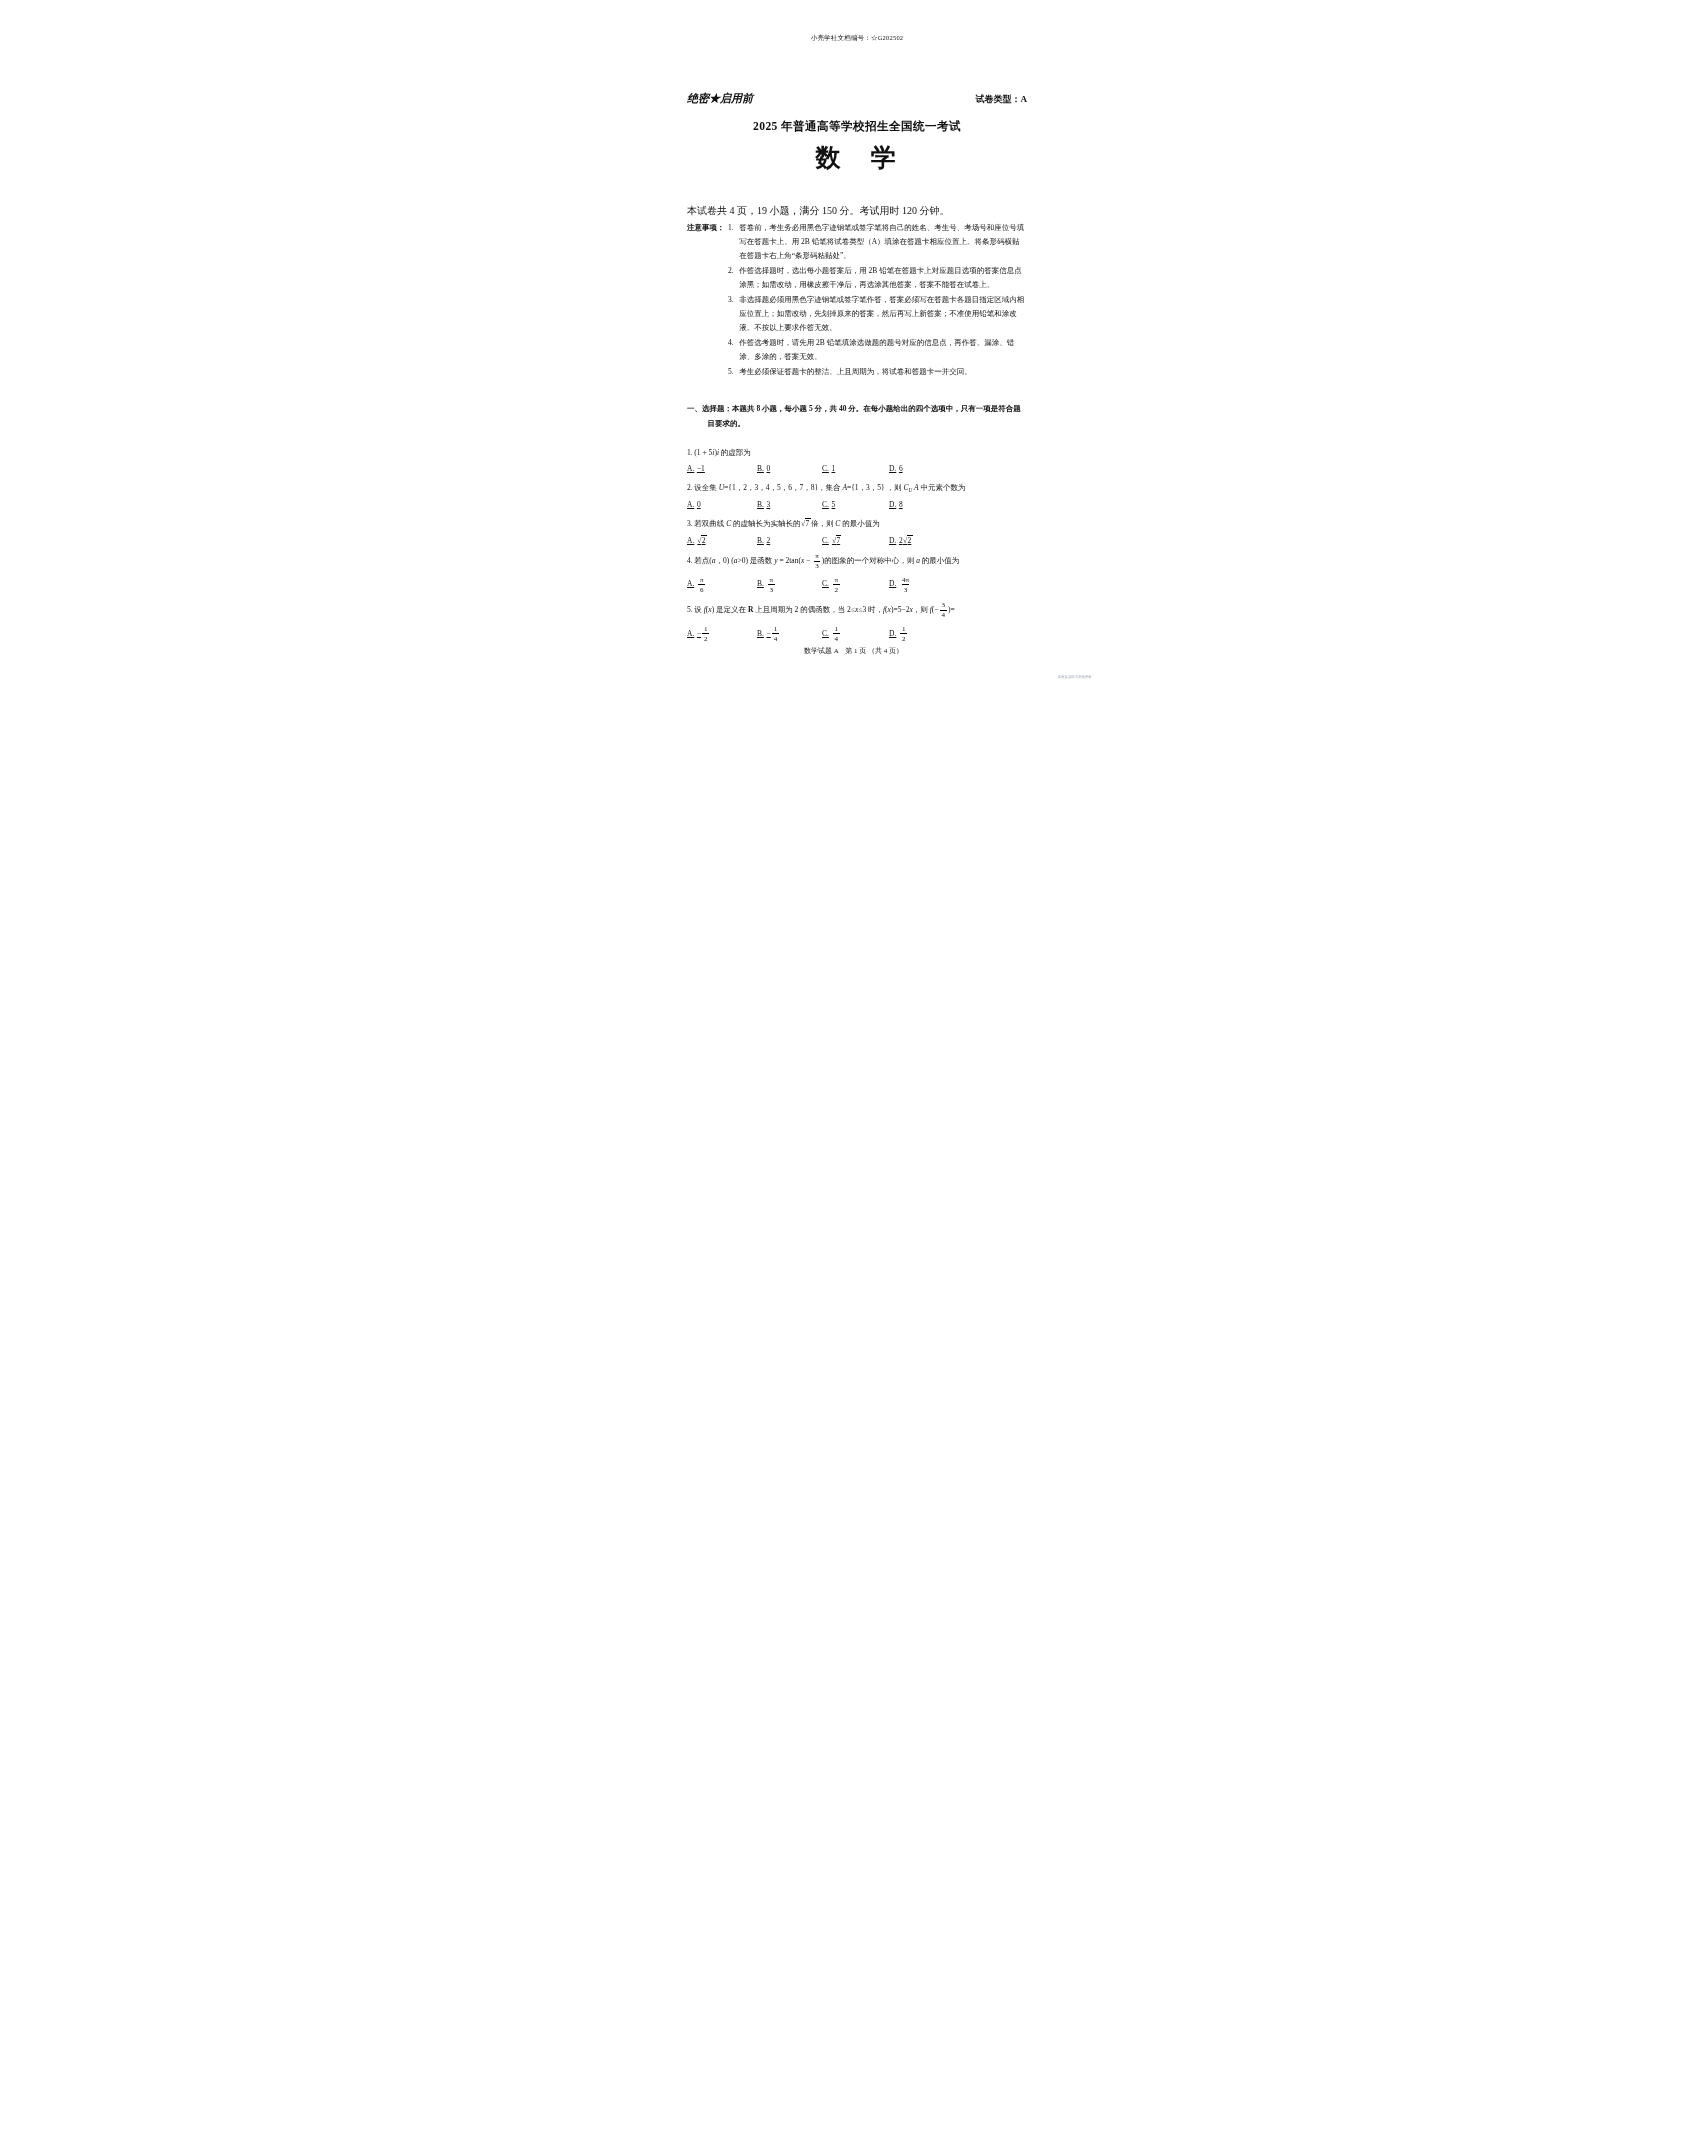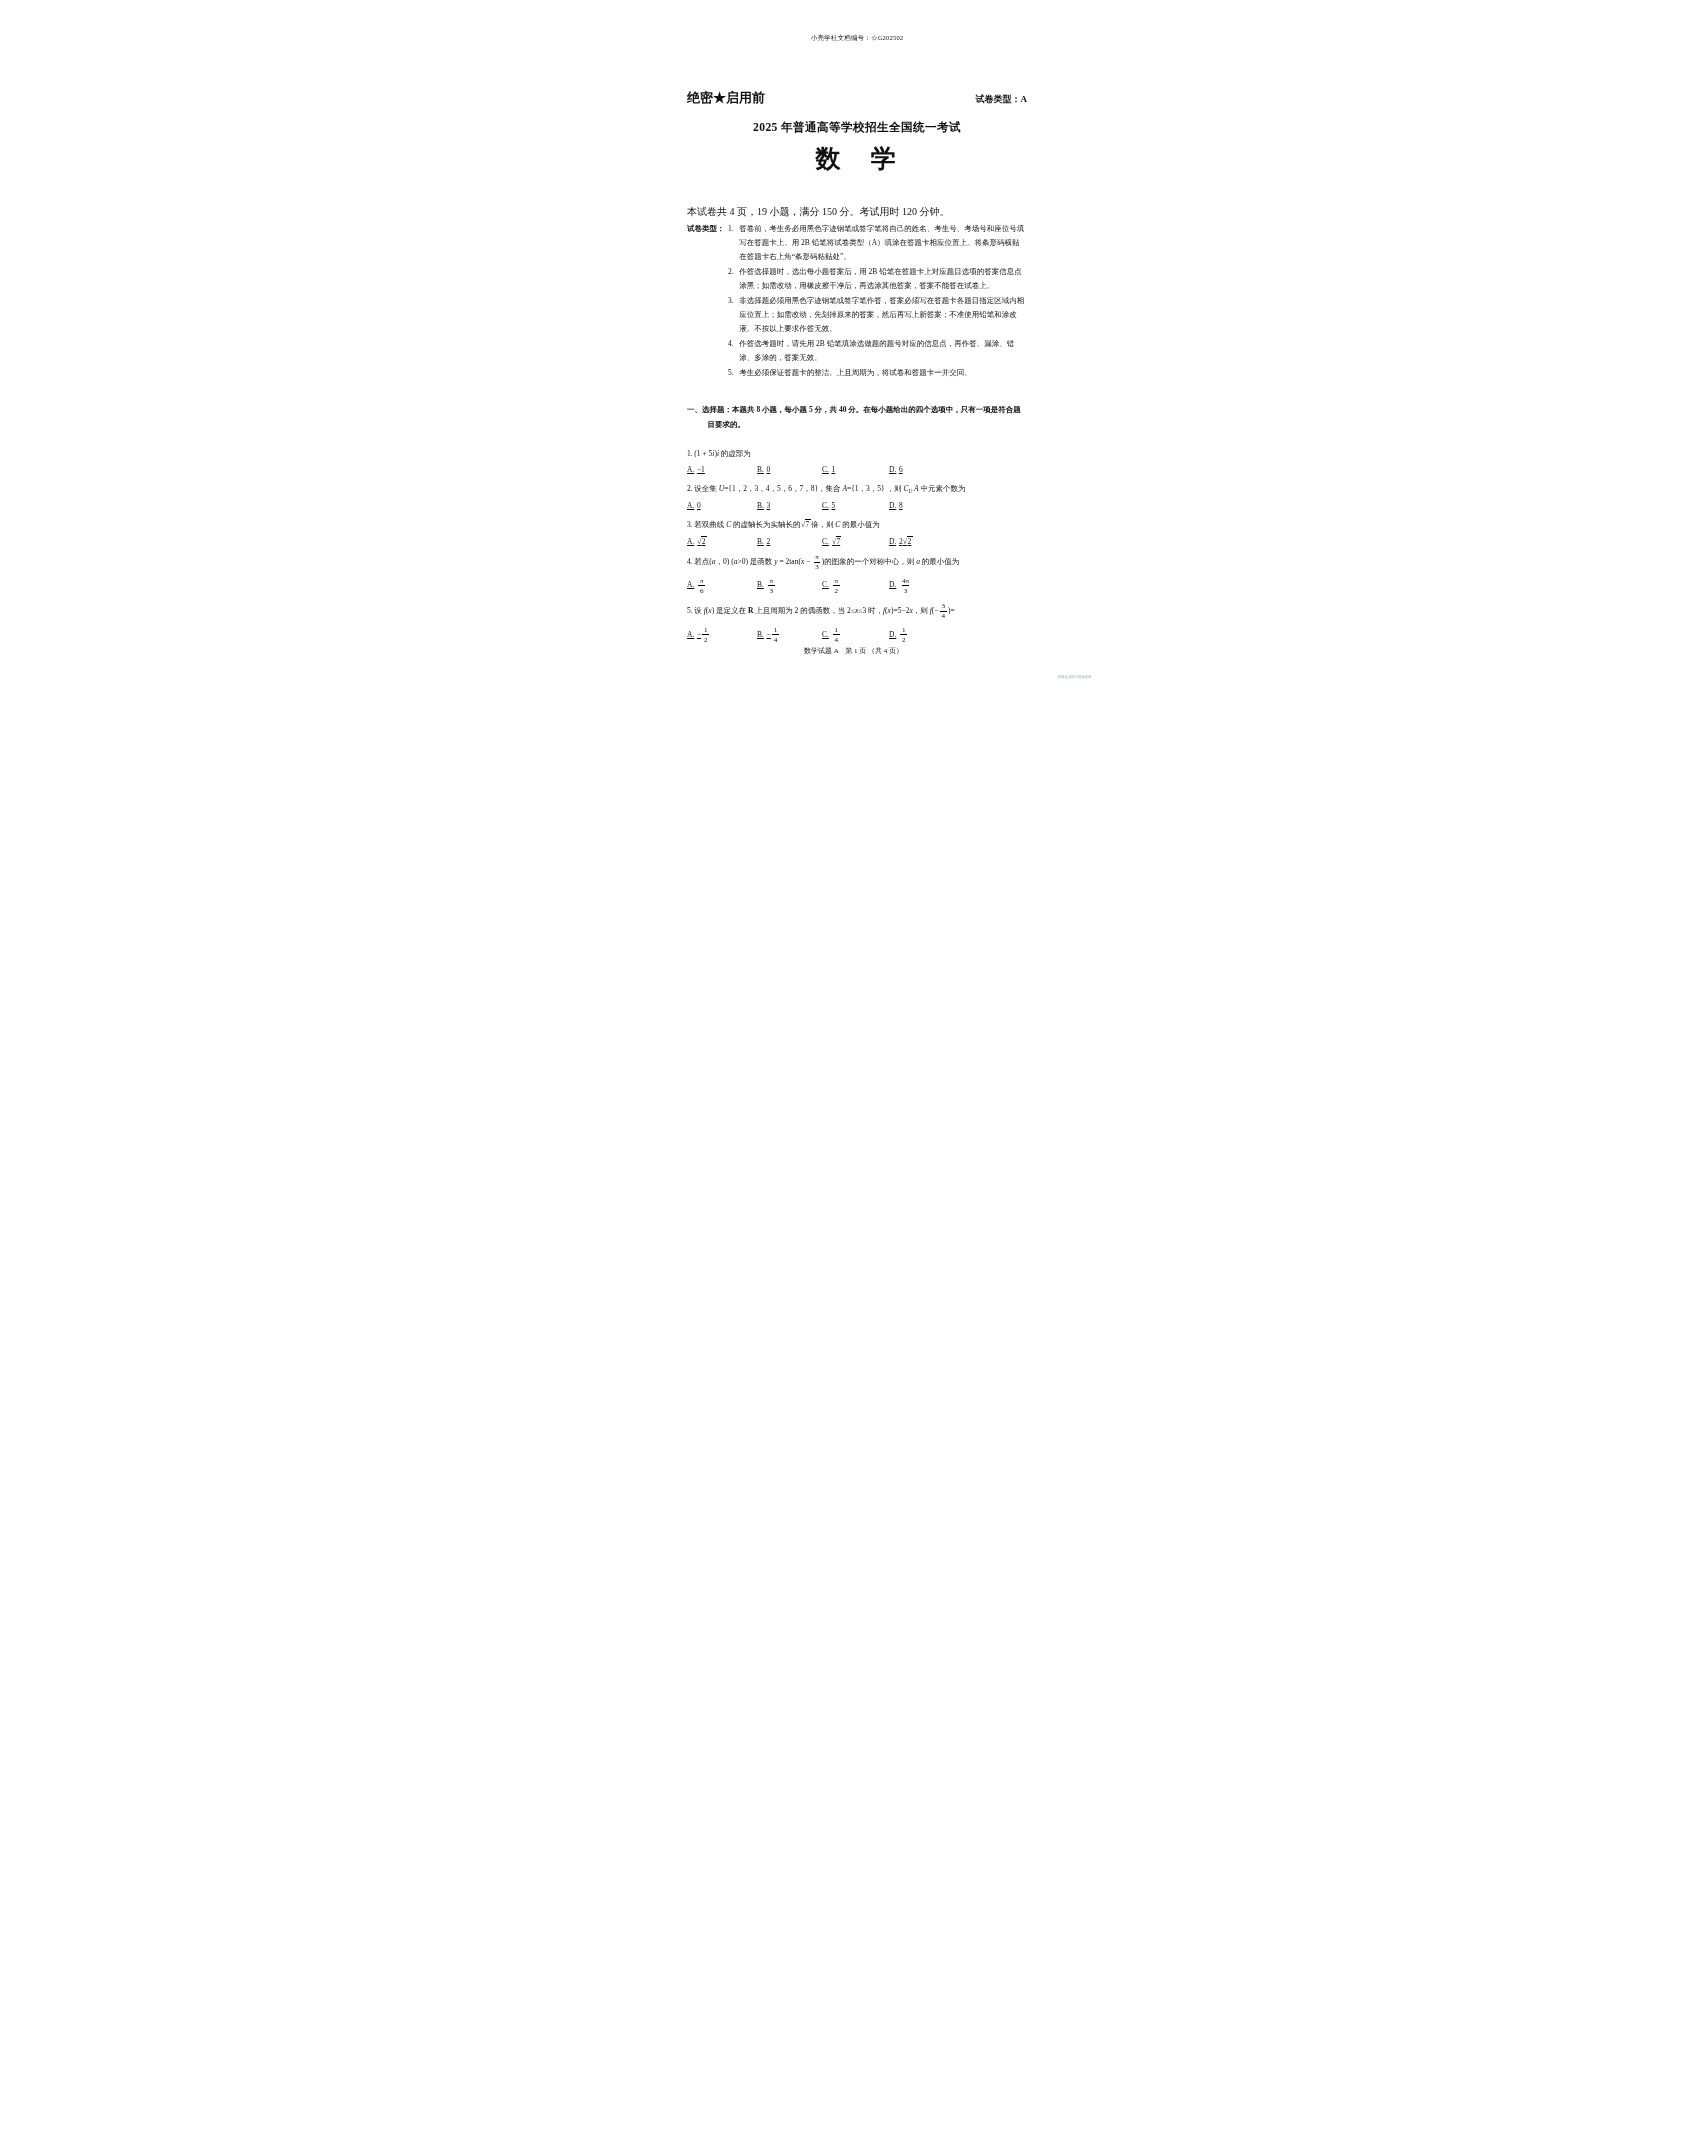--- a/index.html
+++ b/index.html
@@ -23,21 +23,21 @@
     text-align:center;
     font-size:6.5px;
     letter-spacing:0.2px;
   }
   .top-row{
     display:flex;
     justify-content:space-between;
     align-items:baseline;
     margin-top:19px;
   }
-  .secrecy{font-size:13px;font-weight:bold;}
+  .secrecy{font-size:11px;font-weight:bold;font-style:italic;}
   .paper-type{font-size:9px;font-weight:bold;margin-top:31px;}
   .exam-title{
     margin:13px 0 0 0;
     text-align:center;
     font-size:11.6px;
     font-weight:bold;
     letter-spacing:0.4px;
   }
   .subject-title{
     margin:6.9px 0 0 0;
@@ -139,21 +139,21 @@
     <span class="secrecy">绝密★启用前</span>
     <span class="paper-type">试卷类型：A</span>
   </div>
 
   <h1 class="exam-title">2025 年普通高等学校招生全国统一考试</h1>
   <h2 class="subject-title">数　学</h2>
 
   <p class="intro">本试卷共 4 页，19 小题，满分 150 分。考试用时 120 分钟。</p>
 
   <div class="notice">
-    <span class="notice-label">试卷类型：</span>
+    <span class="notice-label">注意事项：</span>
     <div class="notice-list" id="notice-items">
         <div class="notice-item"><span class="n-no">1.</span><span>答卷前，考生务必用黑色字迹钢笔或签字笔将自己的姓名、考生号、考场号和座位号填写在答题卡上。用 2B 铅笔将试卷类型（A）填涂在答题卡相应位置上。将条形码横贴在答题卡右上角“条形码粘贴处”。</span></div>
         <div class="notice-item"><span class="n-no">2.</span><span>作答选择题时，选出每小题答案后，用 2B 铅笔在答题卡上对应题目选项的答案信息点涂黑；如需改动，用橡皮擦干净后，再选涂其他答案，答案不能答在试卷上。</span></div>
         <div class="notice-item"><span class="n-no">3.</span><span>非选择题必须用黑色字迹钢笔或签字笔作答，答案必须写在答题卡各题目指定区域内相应位置上；如需改动，先划掉原来的答案，然后再写上新答案；不准使用铅笔和涂改液。不按以上要求作答无效。</span></div>
         <div class="notice-item"><span class="n-no">4.</span><span>作答选考题时，请先用 2B 铅笔填涂选做题的题号对应的信息点，再作答。漏涂、错涂、多涂的，答案无效。</span></div>
         <div class="notice-item"><span class="n-no">5.</span><span>考生必须保证答题卡的整洁。上且周期为，将试卷和答题卡一并交回。</span></div>
       </div>
   </div>
 
   <div class="section-title">一、选择题：本题共 8 小题，每小题 5 分，共 40 分。在每小题给出的四个选项中，只有一项是符合题目要求的。</div>

